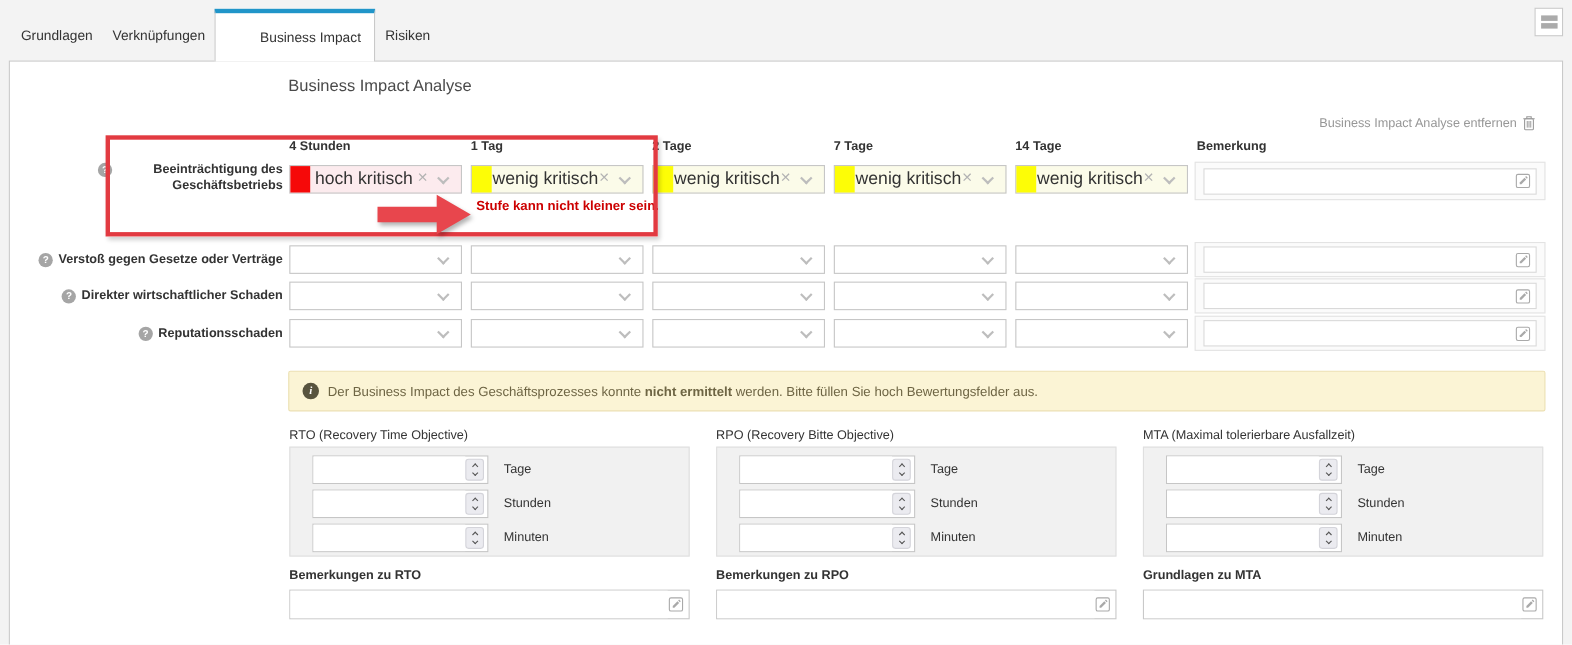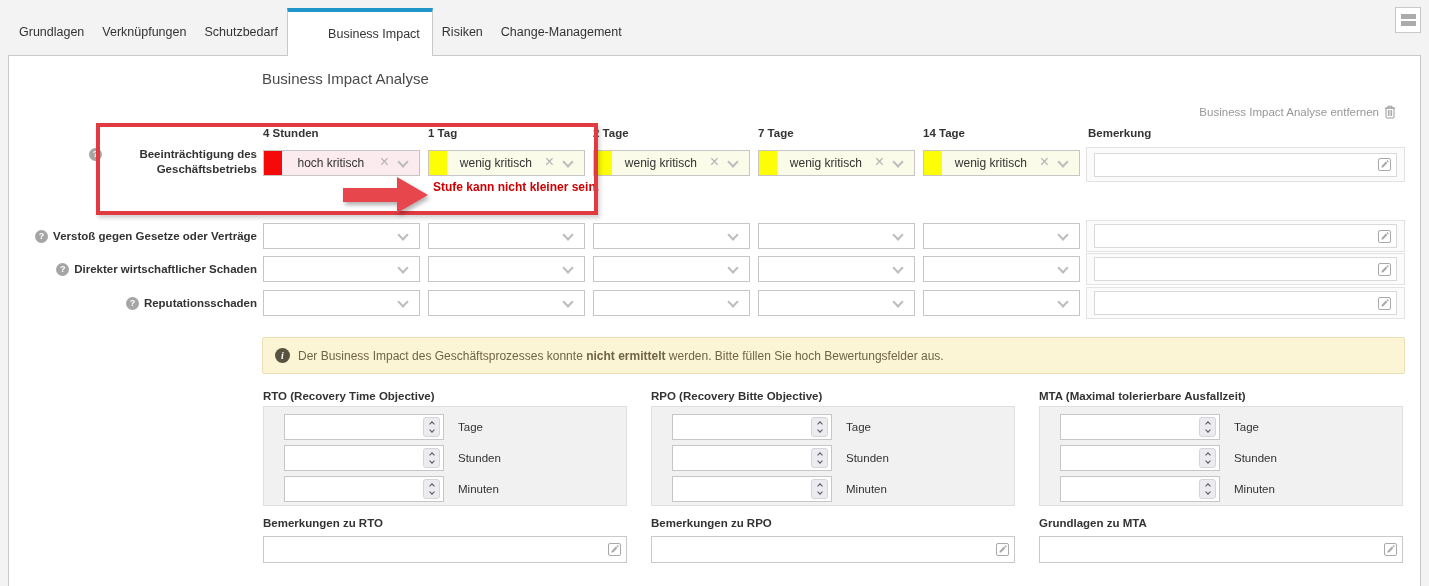--- a/index.html
+++ b/index.html
@@ -41,21 +41,21 @@
     background:#a5a5a5; color:#fff; font-size:9px; font-weight:bold;
     text-align:center; line-height:13px; cursor:pointer;
   }
 
   
   .select {
     position:absolute; width:157px; height:26px; border:1px solid #c6c6c6;
     background:#fff; display:flex; align-items:center; cursor:pointer;
   }
   .select .swatch { width:18px; align-self:stretch; flex:none; }
-  .select .sel-text { flex:1; text-align:center; font-size:12px; color:#333; }
+  .select .sel-text { flex:1; text-align:center; font-size:16px; color:#333; }
   .select .x { flex:none; color:#b3b3b3; font-size:16px; line-height:1; margin-top:-2px; cursor:pointer; }
   .chev { flex:none; width:8px; height:8px; border-right:2px solid #bdbdbd; border-bottom:2px solid #bdbdbd; transform:rotate(45deg); margin:-3px 12px 0 10px; }
   .select.empty .chev { margin-left:auto; }
 
   
   .bem-cell { position:absolute; left:1077px; width:319px; border:1px solid #e3e3e3; background:#fbfbfb; }
   .bem-inner {
     position:absolute; left:7px; right:7px; top:50%; transform:translateY(-50%);
     height:24px; background:#fff; border:1px solid #d9d9d9;
     display:flex; align-items:center;
@@ -79,21 +79,21 @@
     display:flex; align-items:center; padding-left:12px; gap:8px;
     font-size:12px; color:#6e6544;
   }
   .info-ic {
     flex:none; width:15px; height:15px; border-radius:50%; background:#57533e;
     color:#fff; font-size:10px; font-weight:bold; font-style:italic;
     font-family:"Liberation Serif", serif; text-align:center; line-height:15px;
   }
 
   
-  .obj-title { position:absolute; top:334px; font-size:11.5px; font-weight:bold; }
+  .obj-title { position:absolute; top:334px; font-size:11.5px; font-weight:normal; }
   .obj-box { position:absolute; top:350px; width:364px; height:100px; background:#f1f1f1; border:1px solid #dfdfdf; }
   .num-input { position:absolute; left:20px; width:160px; height:26px; border:1px solid #c6c6c6; background:#fff; display:flex; align-items:center; }
   .num-input input { flex:1; min-width:0; height:100%; border:none; outline:none; font:inherit; font-size:12px; padding:0 6px; }
   .spin {
     flex:none; width:17px; height:20px; margin-right:3px;
     background:#ebebf0; border:1px solid #d4d4da; border-radius:3px;
     display:flex; flex-direction:column; align-items:center; justify-content:center; cursor:pointer;
   }
   .spin i { display:block; width:4px; height:4px; border-right:1.5px solid #555; border-bottom:1.5px solid #555; }
   .spin .up { transform:rotate(-135deg); margin-bottom:1px; }
@@ -103,24 +103,22 @@
   .remark-label { position:absolute; top:461px; font-size:11.5px; font-weight:bold; }
   .remark-input { position:absolute; top:480px; width:364px; height:27px; border:1px solid #c9c9c9; background:#fff; display:flex; align-items:center; }
   .remark-input input { flex:1; min-width:0; height:100%; border:none; outline:none; font:inherit; font-size:12px; padding:0 6px; }
 </style>
 </head>
 <body>
 
 <div class="tabs">
   <div class="tab">Grundlagen</div>
   <div class="tab">Verknüpfungen</div>
-  <div class="tab">Schutzbedarf</div>
   <div class="tab active" style="border-top-color: rgb(32, 149, 201); padding-left: 40px;">Business Impact</div>
   <div class="tab">Risiken</div>
-  <div class="tab">Change-Management</div>
 </div>
 
 <div class="view-toggle">
   <span class="bar"></span>
   <span class="bar"></span>
 </div>
 
 <div class="panel">
 
   <div class="page-title">Business Impact Analyse</div>

